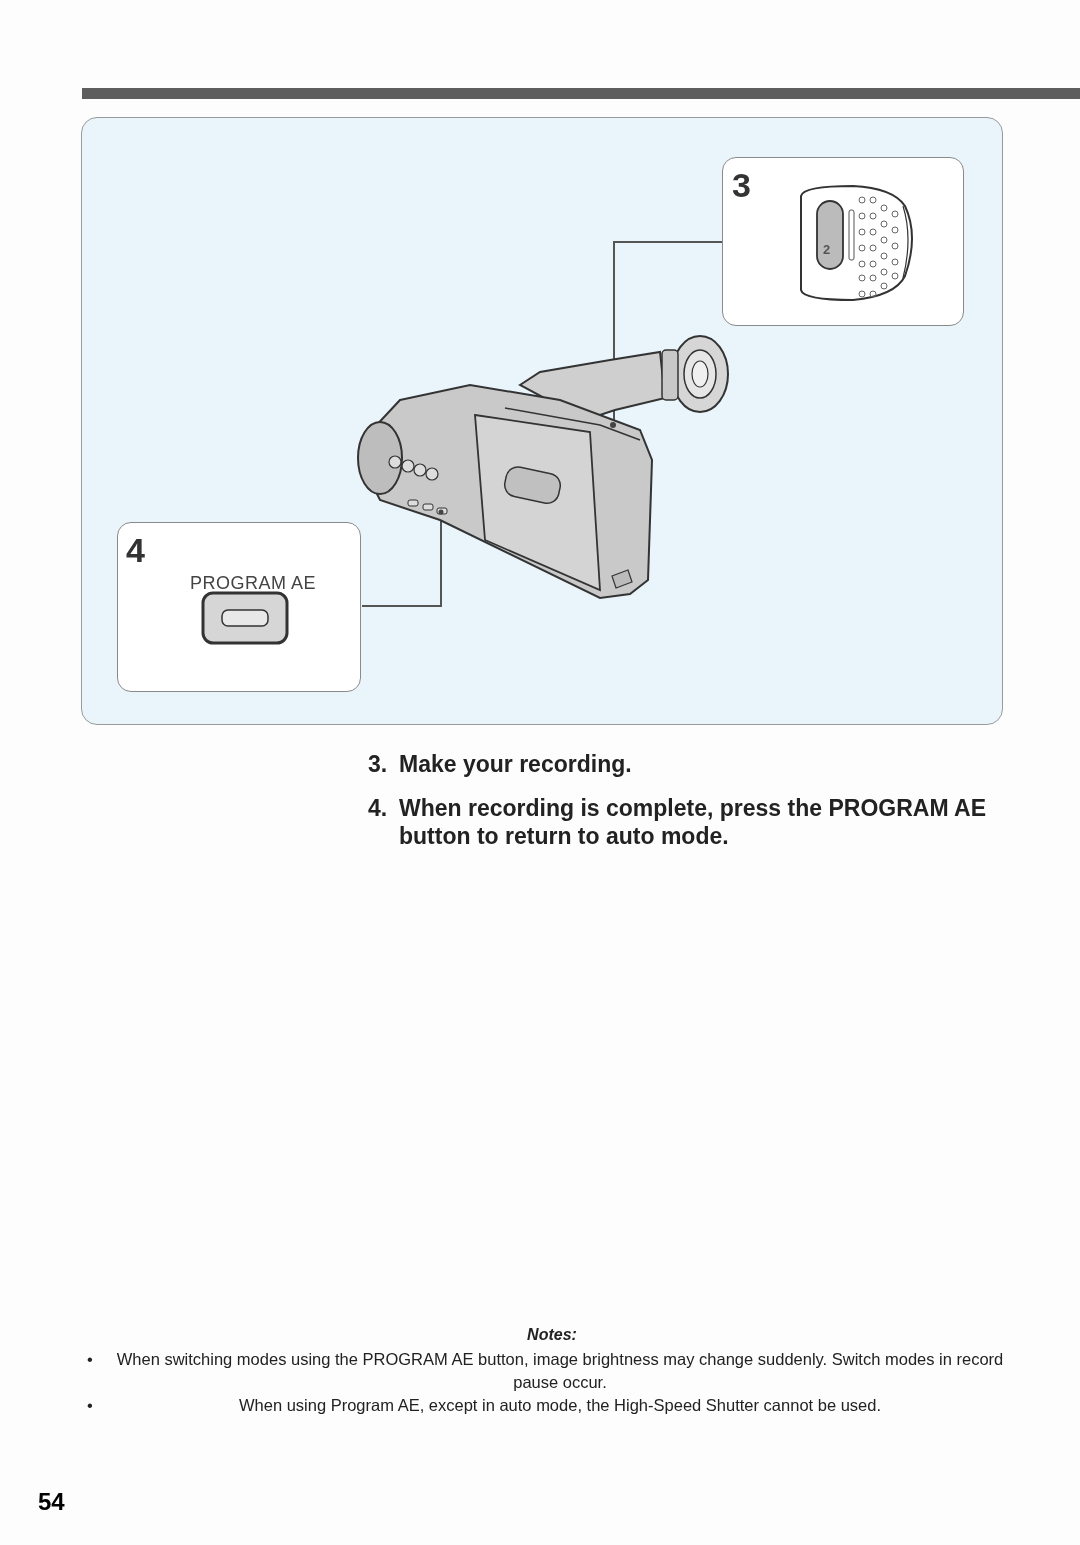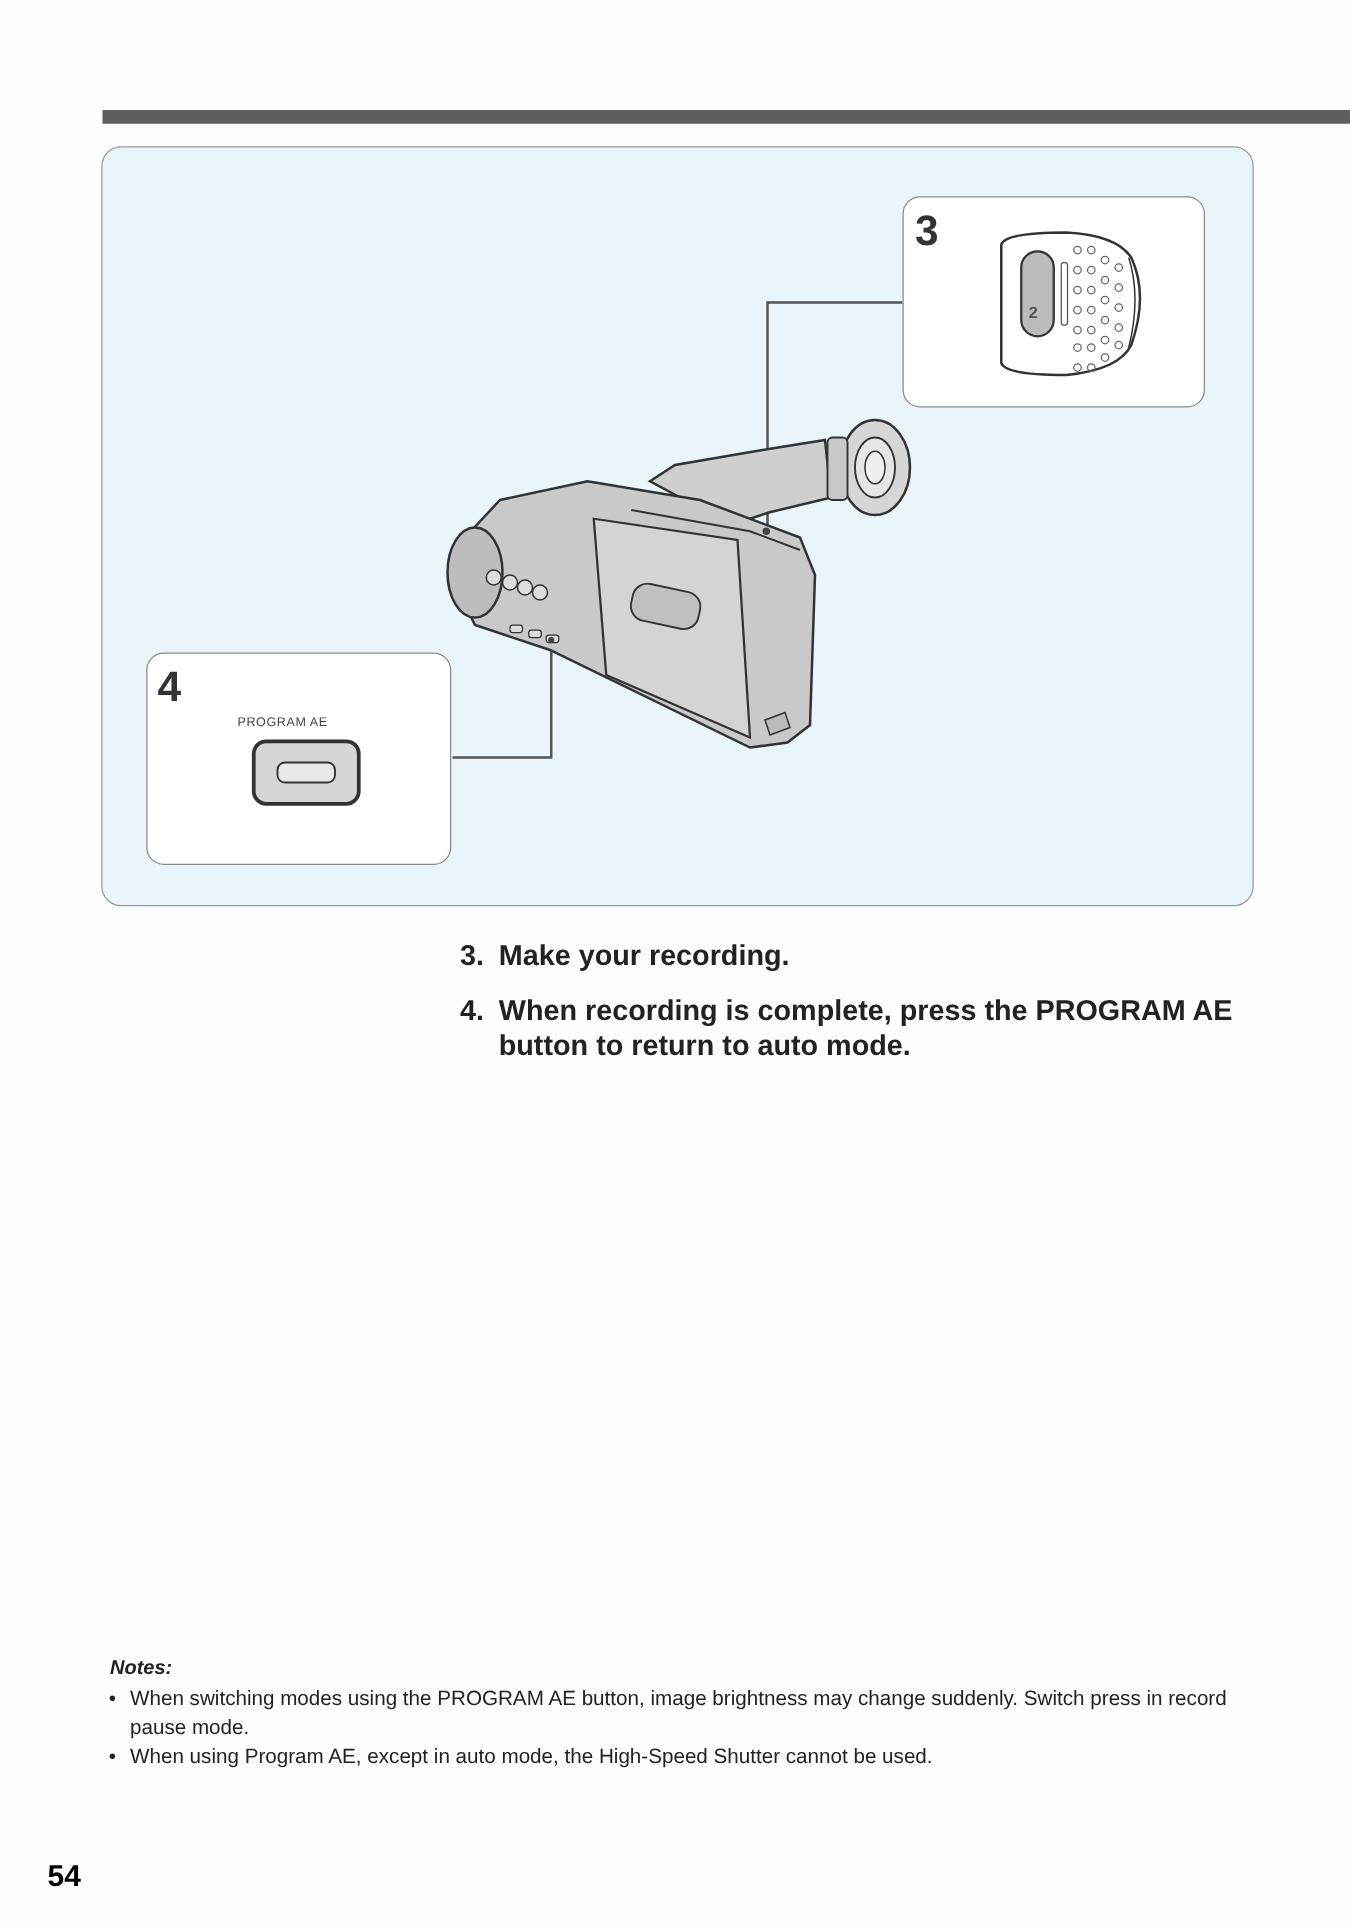--- a/index.html
+++ b/index.html
@@ -3,26 +3,26 @@
 <meta charset="utf-8">
 <style>
   html, body { margin:0; padding:0; }
   body { width:1080px; height:1545px; background:#fdfdfd; position:relative; overflow:hidden; font-family:"Liberation Sans", sans-serif; color:#222; }
   .top-rule { position:absolute; left:82px; top:88px; width:998px; height:11px; background:#5e5e5e; }
   .figure { position:absolute; left:81px; top:117px; width:920px; height:606px; background:#e9f5fb; border:1.5px solid #9a9a9a; border-radius:16px; }
   .callout { position:absolute; background:#ffffff; border:1.5px solid #8a8a8a; border-radius:14px; }
   .callout-3 { left:722px; top:157px; width:240px; height:167px; }
   .callout-4 { left:117px; top:522px; width:242px; height:168px; }
   .step-num-big { position:absolute; font-weight:bold; font-size:34px; color:#333; }
-  .prog-label { position:absolute; left:190px; top:573px; font-size:10px; letter-spacing:0.5px; color:#444; }
+  .prog-label { position:absolute; left:190px; top:573px; font-size:18px; letter-spacing:0.5px; color:#444; }
   .camera-svg { position:absolute; left:0; top:0; }
   .steps { position:absolute; left:368px; top:750px; width:640px; }
   .step { font-weight:bold; font-size:23px; color:#222; line-height:28px; margin-bottom:16px; display:flex; }
   .step .num { width:31px; flex:none; }
-  .notes { position:absolute; left:86px; top:1326px; width:930px; font-size:16.5px; color:#222; }
+  .notes { position:absolute; left:86px; top:1326px; width:930px; font-size:16.5px; color:#222;text-align:center; }
   .notes-title { font-style:italic; font-weight:bold; font-size:16px; margin-bottom:4px; margin-left:2px; }
   .notes ul { list-style:none; margin:0; padding:0; }
   .notes li { position:relative; padding-left:18px; line-height:23px; }
   .notes li::before { content:"\2022"; position:absolute; left:1px; top:0; }
   .page-number { position:absolute; left:38px; top:1488px; font-weight:bold; font-size:24px; color:#000000; }
 </style>
 </head>
 <body>
 
 <div class="top-rule"></div>
@@ -117,18 +117,18 @@
   </div>
   <div class="step">
     <span class="num">4.</span>
     <span>When recording is complete, press the PROGRAM AE button to return to auto mode.</span>
   </div>
 </div>
 
 <div class="notes">
   <div class="notes-title">Notes:</div>
   <ul>
-    <li>When switching modes using the PROGRAM AE button, image brightness may change suddenly. Switch press in record pause mode.</li>
+    <li>When switching modes using the PROGRAM AE button, image brightness may change suddenly. Switch modes in record pause occur.</li>
     <li>When using Program AE, except in auto mode, the High-Speed Shutter cannot be used.</li>
   </ul>
 </div>
 
 <div class="page-number">54</div>
 
 </body></html>

